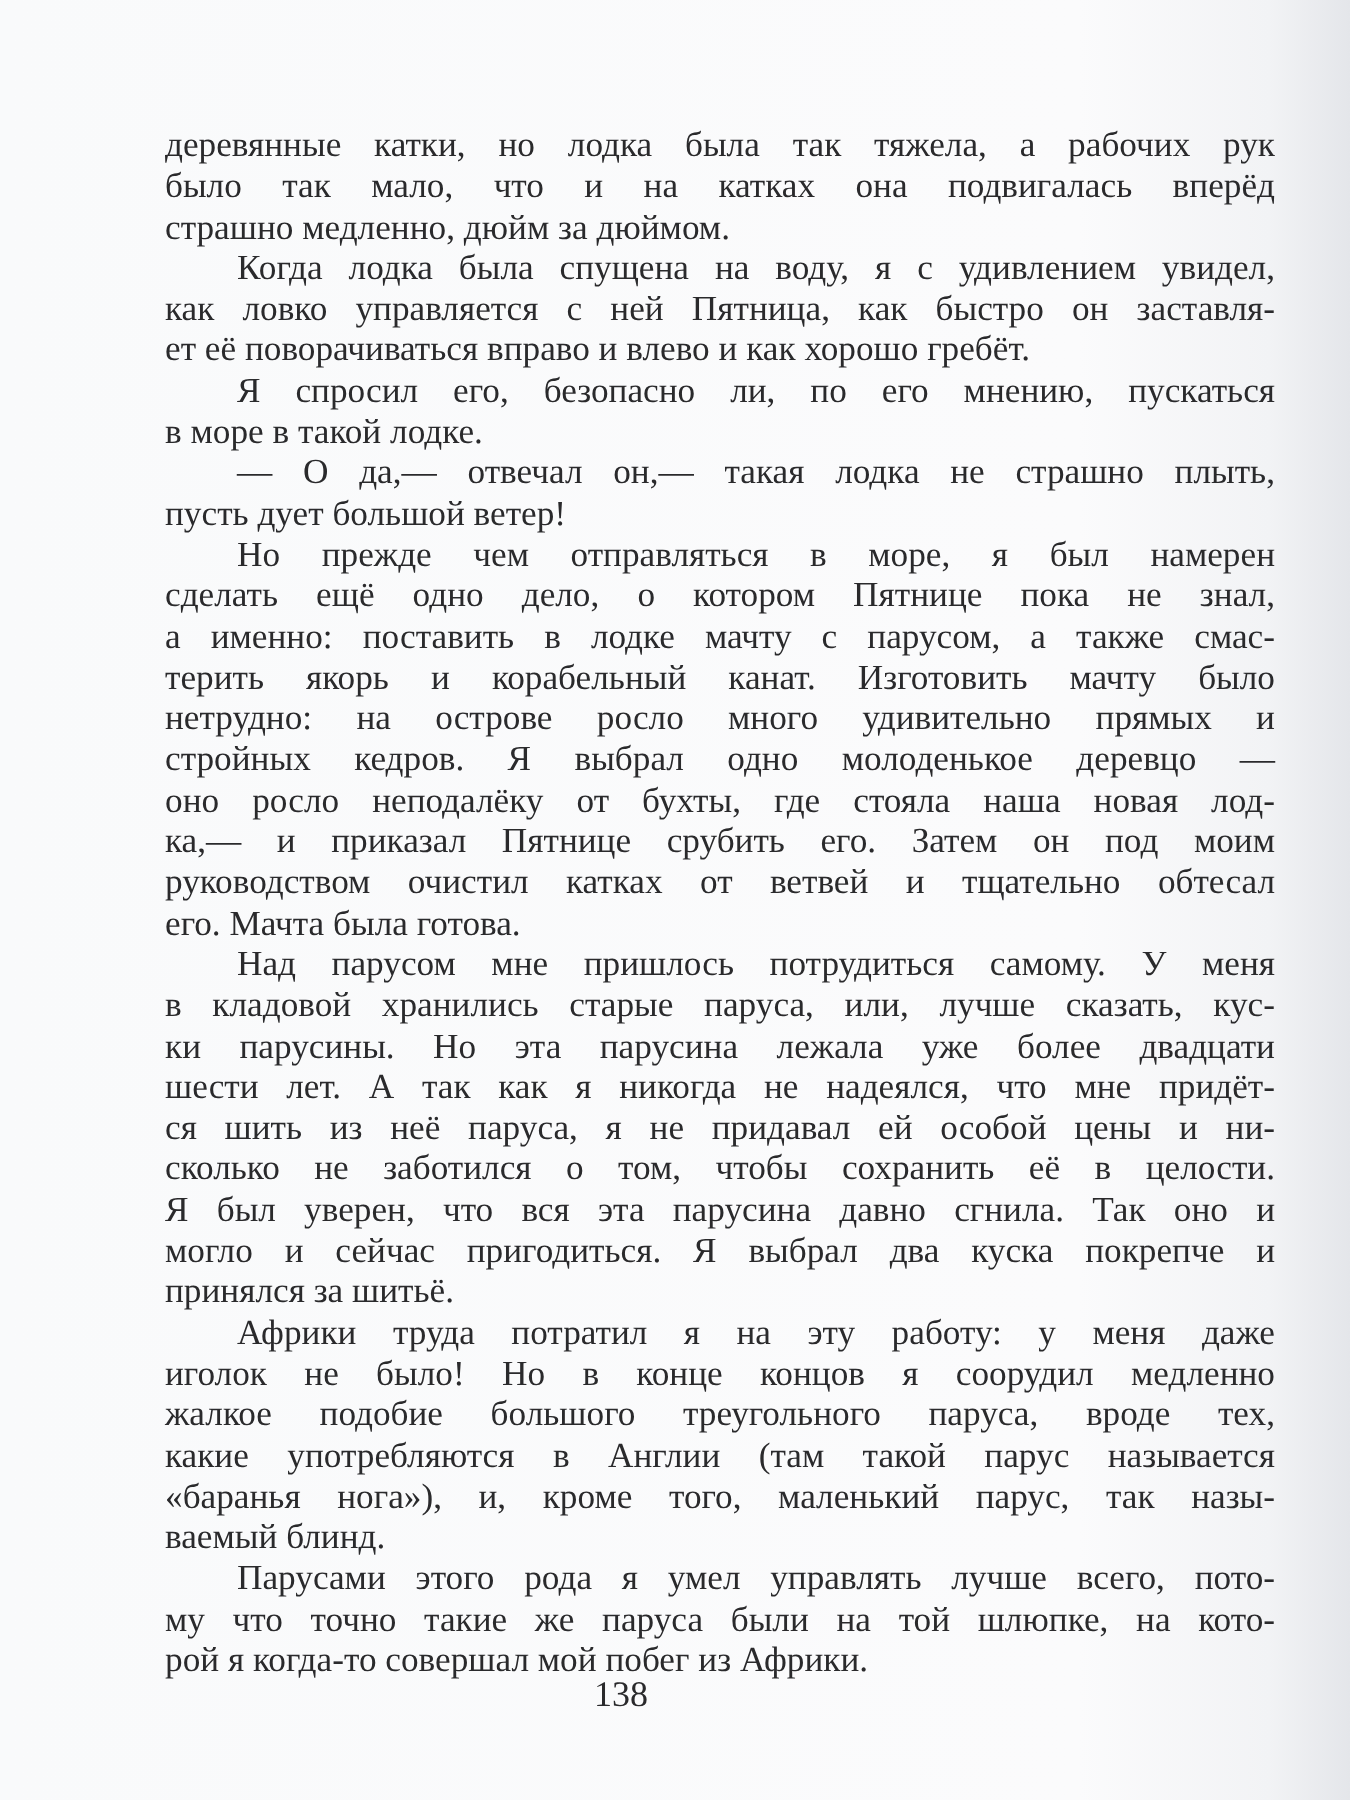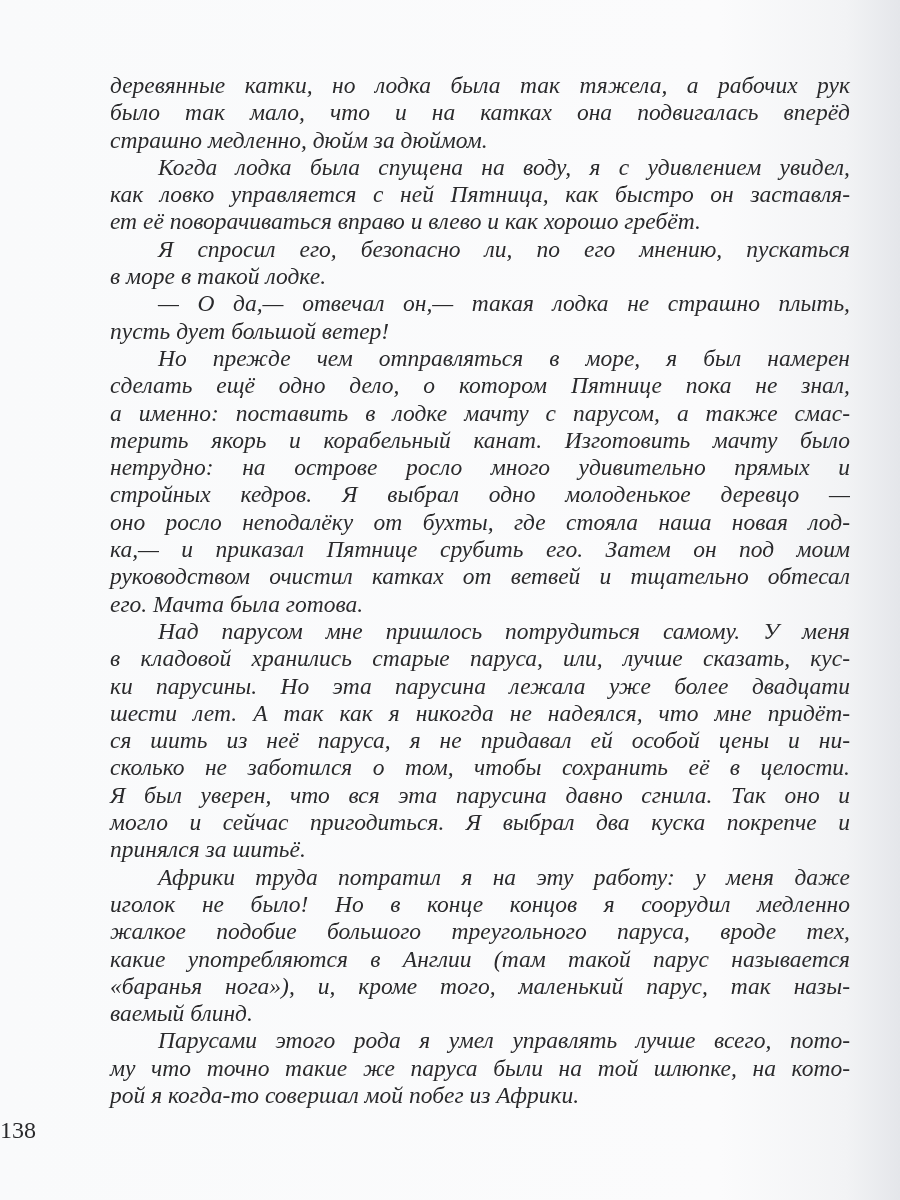--- a/index.html
+++ b/index.html
@@ -14,47 +14,46 @@
       background: linear-gradient(to right, #f9fafb 0%, #fbfbfc 80%, #f2f3f5 94%, #e4e6ea 100%);
     }
     .page {
       position: absolute;
       left: 0; top: 0;
       width: 900px; height: 1200px;
     }
     .text-block {
       position: absolute;
       left: 110px;
-      top: 72px;
+      top: 84px;
       width: 740px;
       font-family: "Liberation Serif", "DejaVu Serif", serif;
       font-size: 23.5px;
       line-height: 27.3px;
       color: #2a2a2c;
-      font-style: italic;
     }
     .line {
       display: block;
       white-space: nowrap;
       text-align: justify;
       text-align-last: justify;
       height: 27.3px;
     }
     .line.last {
       text-align-last: left;
     }
     .line.indent {
       padding-left: 48px;
     }
     .page-number {
       position: absolute;
       left: 0;
       width: 828px;
       top: 1117px;
-      text-align: left;
+      text-align: center;
       font-family: "Liberation Serif", "DejaVu Serif", serif;
       font-size: 24px;
       color: #2a2a2c;
     }
   </style>
 </head>
 <body>
 
 <div class="page">
   <div class="text-block">

